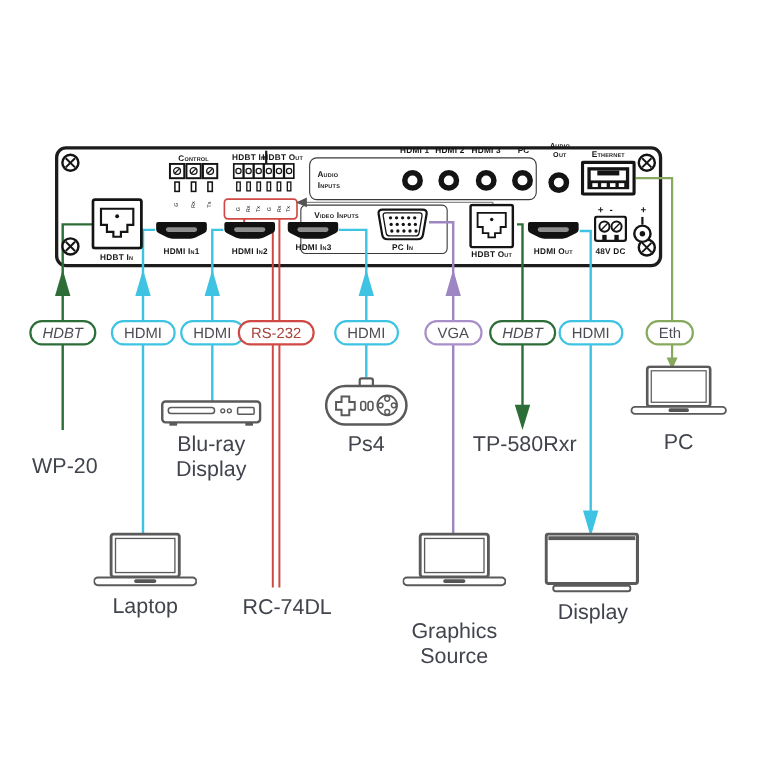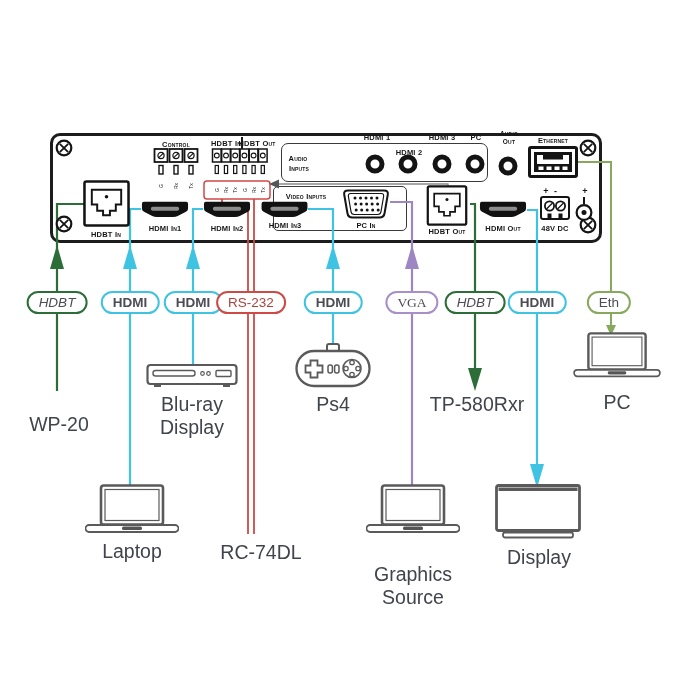--- a/index.html
+++ b/index.html
@@ -9,23 +9,23 @@
   .panel{left:50px;top:133px;width:552px;height:110px;border:3px solid #1c1c1c;
          border-radius:10px;box-sizing:border-box;background:#fff;}
   .subbox{border:1.5px solid #3a3a3a;border-radius:7px;box-sizing:border-box;}
   .plabel{transform:translate(-50%,-50%);font-size:7.5px;font-weight:700;
           font-variant:small-caps;color:#161616;white-space:nowrap;letter-spacing:.2px;}
   .tiny{transform:translate(-50%,-50%) rotate(-90deg);font-size:5px;color:#222;}
   .pill{top:291px;transform:translateX(-50%);background:#fff;border:2px solid #888;
         border-radius:12px;padding:1px 10px;font-size:13.5px;color:#4c4c54;
         white-space:nowrap;line-height:17px;}
   .pill.hdbt{border-color:#2d6e38;font-style:italic;}
-  .pill.hdmi{border-color:#3fc3e3;font-weight:bold;}
+  .pill.hdmi{border-color:#3fc3e3;}
   .pill.rs232{border-color:#cf4a44;color:#a8433d;}
-  .pill.vga{border-color:#a88fc9;font-family:Liberation Serif, serif;}
+  .pill.vga{border-color:#a88fc9;}
   .pill.eth{border-color:#87a95e;}
   .dev-label{transform:translateX(-50%);font-size:19.5px;color:#41444c;white-space:nowrap;}
   svg{display:block;}
 </style>
 </head>
 <body>
 
 <div class="stage">
 
   <div class="abs panel"></div>
@@ -226,21 +226,21 @@
     <circle cx="11" cy="15.5" r="7.4" fill="#fff" stroke="#141414" stroke-width="2.2"></circle>
     <circle cx="11" cy="15.5" r="2.5" fill="#141414"></circle>
   </svg>
 
   <div class="abs plabel" style="left:176px;top:144px">Control</div>
   <div class="abs plabel" style="left:226px;top:143px">HDBT In</div>
   <div class="abs plabel" style="left:257px;top:143px">HDBT Out</div>
   <div class="abs plabel" style="left:298px;top:158px">Audio</div>
   <div class="abs plabel" style="left:299px;top:168px">Inputs</div>
   <div class="abs plabel" style="left:377px;top:137px">HDMI 1</div>
-  <div class="abs plabel" style="left:409px;top:152px">HDMI 2</div>
+  <div class="abs plabel" style="left:409px;top:137px">HDMI 2</div>
   <div class="abs plabel" style="left:442px;top:137px">HDMI 3</div>
   <div class="abs plabel" style="left:476px;top:137px">PC</div>
   <div class="abs plabel" style="left:509px;top:133px;font-size:6.5px">Audio</div>
   <div class="abs plabel" style="left:509px;top:141px;font-size:6.5px">Out</div>
   <div class="abs plabel" style="left:553px;top:140px">Ethernet</div>
   <div class="abs plabel" style="left:306px;top:196px">Video Inputs</div>
   <div class="abs plabel" style="left:106px;top:234px">HDBT In</div>
   <div class="abs plabel" style="left:165px;top:228px">HDMI In1</div>
   <div class="abs plabel" style="left:227px;top:228px">HDMI In2</div>
   <div class="abs plabel" style="left:285px;top:225px">HDMI In3</div>

